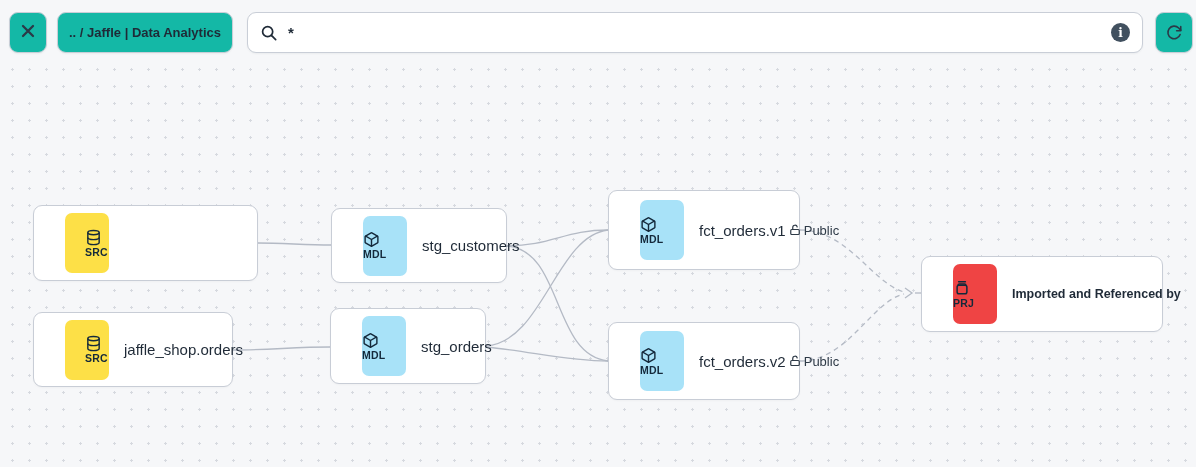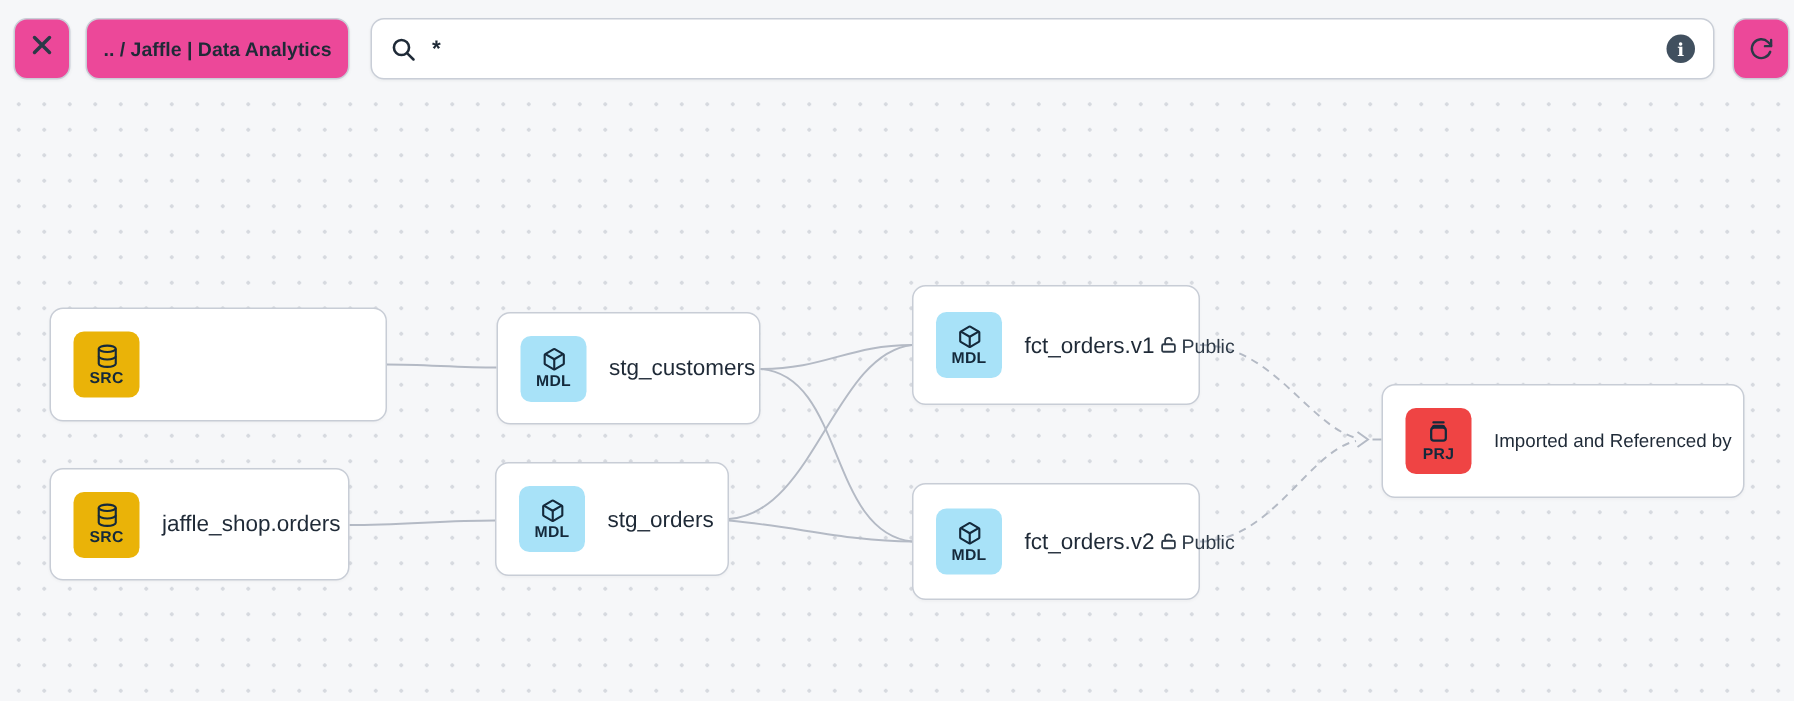--- a/index.html
+++ b/index.html
@@ -13,21 +13,21 @@
   
   .canvas {
     position:absolute; left:0; right:0; top:56px; bottom:0;
     background-image:radial-gradient(circle,#d6d9df 1.1px,transparent 1.4px);
     background-size:17px 17px;
     background-position:4px 5px;
   }
   
   .hbtn {
     position:absolute; top:12px; height:41px;
-    background:#ec4899; border:1px solid #c9ced7; border-radius:9px;
+    background:#14b8a6; border:1px solid #c9ced7; border-radius:9px;
     display:flex; align-items:center; justify-content:center;
     box-shadow:0 1px 2px rgba(20,30,40,.05);
     cursor:pointer;
   }
   .close-btn   { left:9px;   width:38px; }
   .crumb-btn   { left:57px;  width:176px; font-size:13px; font-weight:700; color:#1f2a37; }
   .refresh-btn { left:1155px;width:38px; }
   .searchbox {
     position:absolute; left:247px; top:12px; width:896px; height:41px;
     background:#ffffff; border:1px solid #c9ced7; border-radius:9px;
@@ -48,37 +48,37 @@
   }
   
   .node {
     position:absolute; background:#ffffff;
     border:1px solid #c8cdd6; border-radius:9px;
     display:flex; align-items:center; gap:15px;
     padding-left:15px; z-index:2; cursor:pointer;
     box-shadow:0 1px 2px rgba(20,30,40,.03);
   }
   .badge {
-    width:44px; height:44px; border-radius:7px;
-    display:flex; flex-direction:column; align-items:center; justify-content:center;
-    gap:1px; flex:0 0 auto;
+    width:44px; height:60px; border-radius:7px;
+    display:flex; flex-direction:column; justify-content:center;
+    gap:1px; flex:0 0 auto;margin-left:16px;
   }
   .badge svg { display:block; }
   .badge .btxt {
     font-size:10.5px; font-weight:600; letter-spacing:.2px; color:#14293b;
     line-height:1;
   }
-  .badge-src { background:#eab308; }
+  .badge-src { background:#fde047;padding-left:20px; }
   .badge-mdl { background:#a8e2f8; }
   .badge-prj { background:#ef4444; }
   .nlabel { font-size:15px; color:#1f2a37; white-space:nowrap; }
   .ncol { display:flex; flex-direction:row; gap:3px; }
   .ntitle { font-size:15px; color:#1f2a37; white-space:nowrap; }
   .nsub { display:flex; align-items:center; gap:3px; font-size:13px; color:#2e3a47; }
-  .prj-sub  { font-size:12.5px; font-weight:400; color:#1f2a37; white-space:nowrap; }
+  .prj-sub  { font-size:12.5px; font-weight:700; color:#1f2a37; white-space:nowrap; }
   .prj-main { font-size:16.5px; color:#1f2a37; white-space:nowrap; }
   #edges { position:absolute; left:0; top:0; z-index:1; }
 </style>
 </head>
 <body>
 
 <div class="canvas"></div>
 
 <div class="hbtn close-btn">
   <span>

